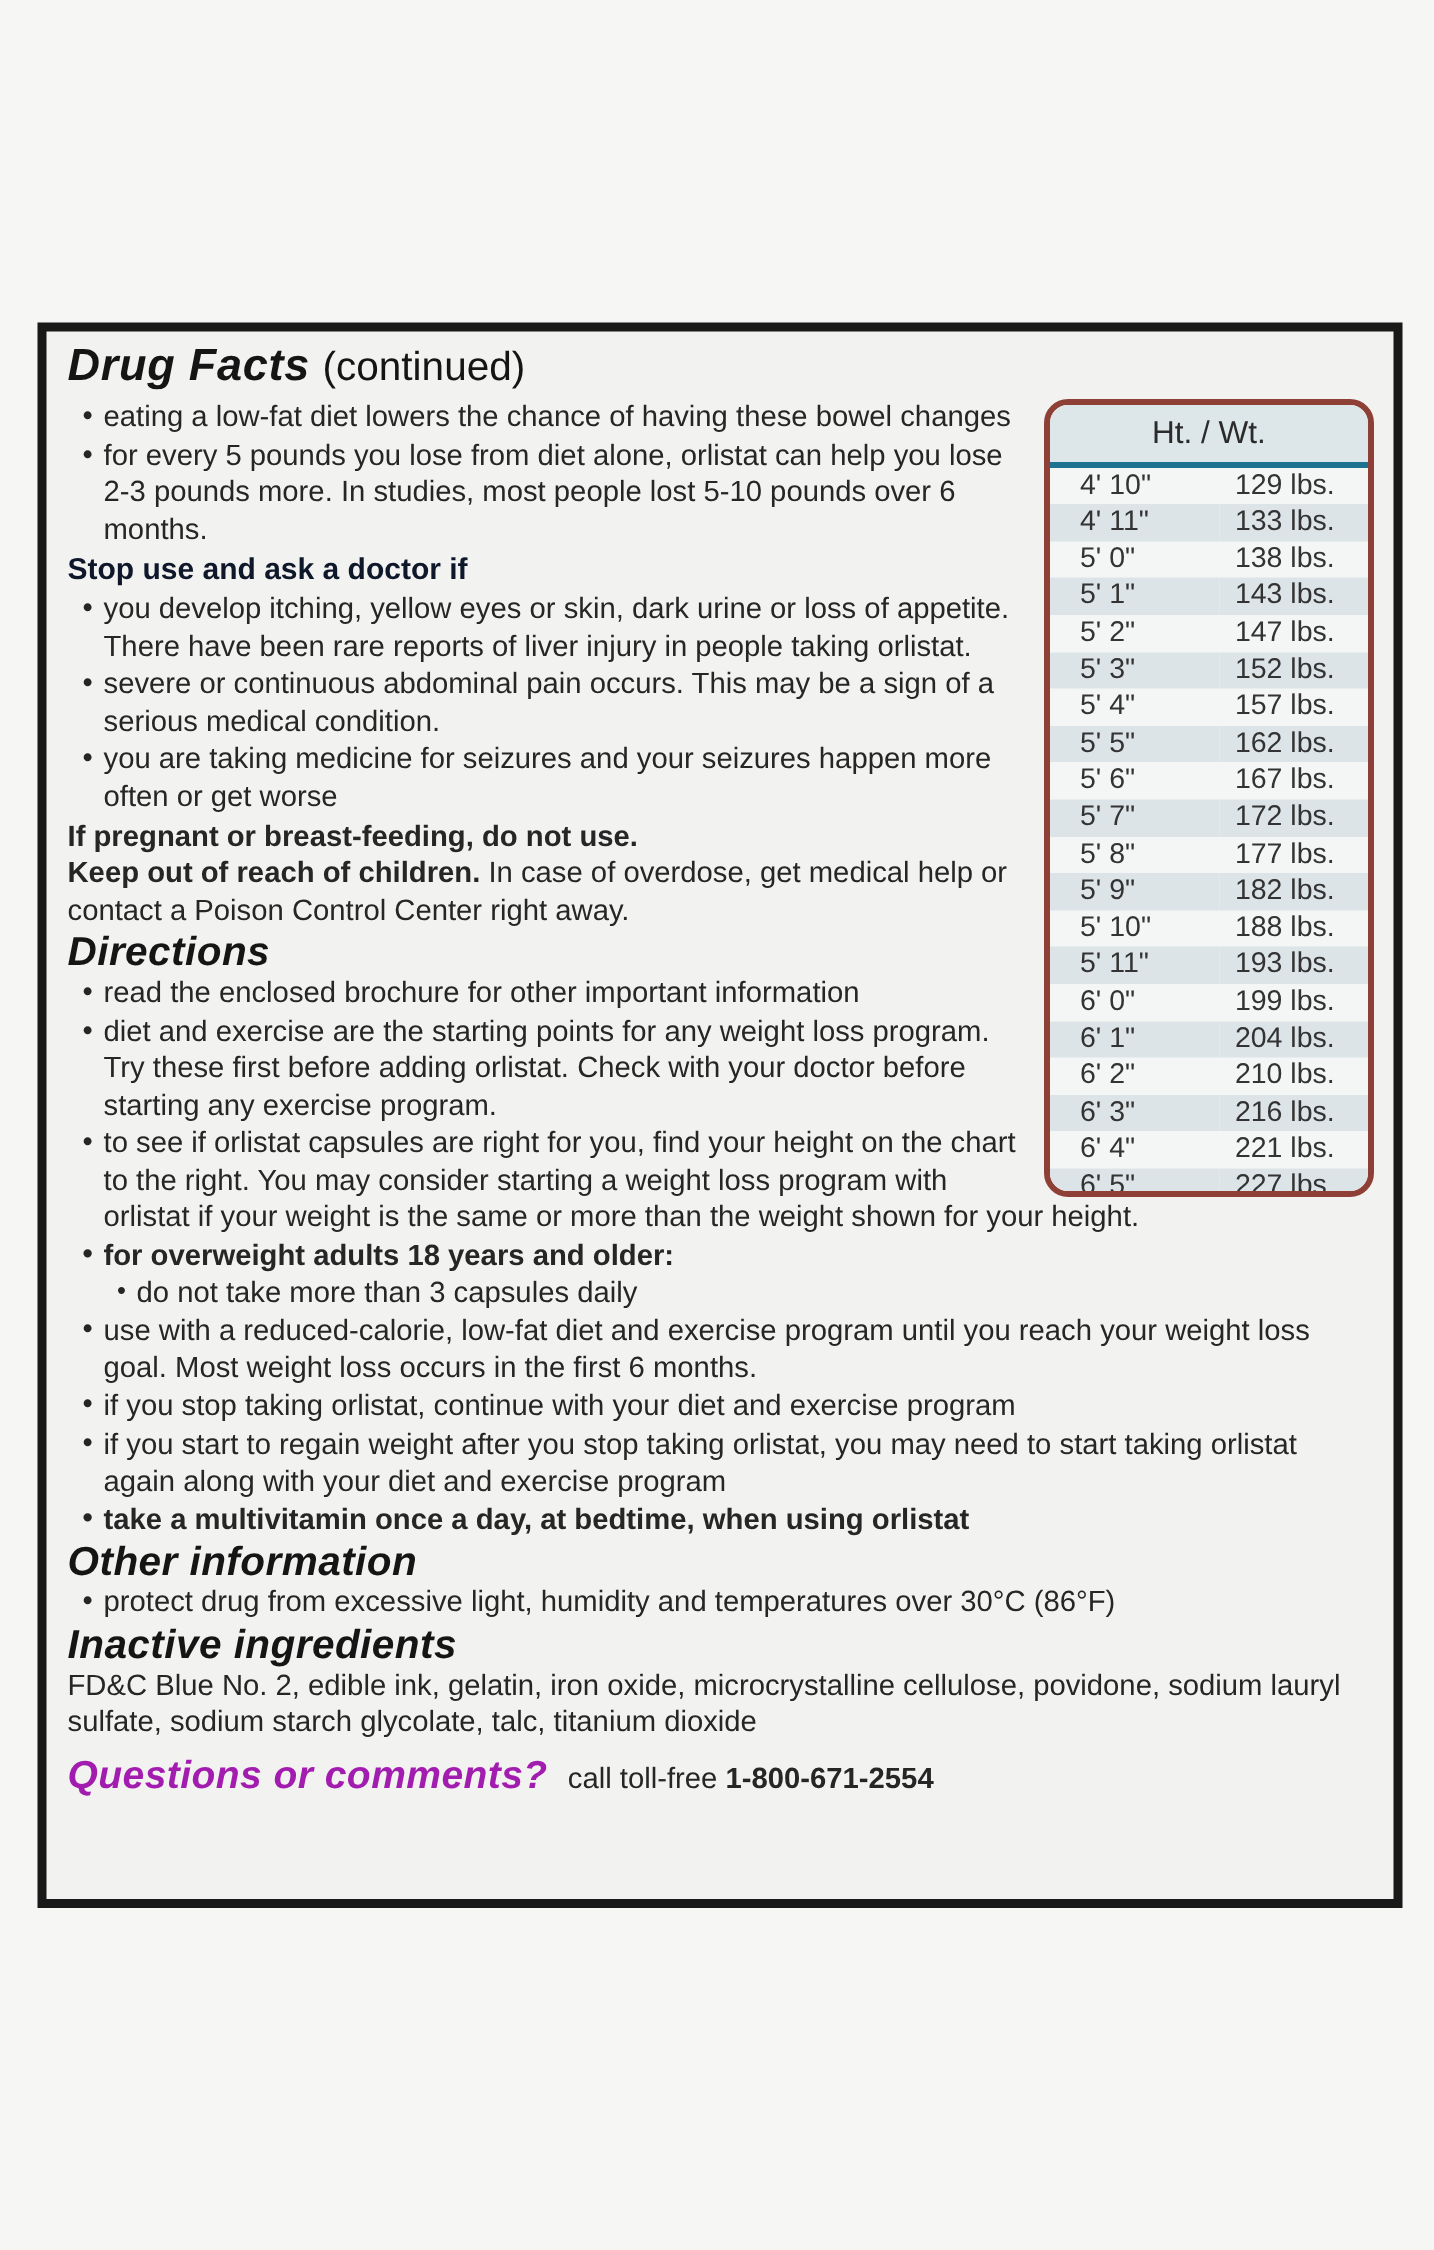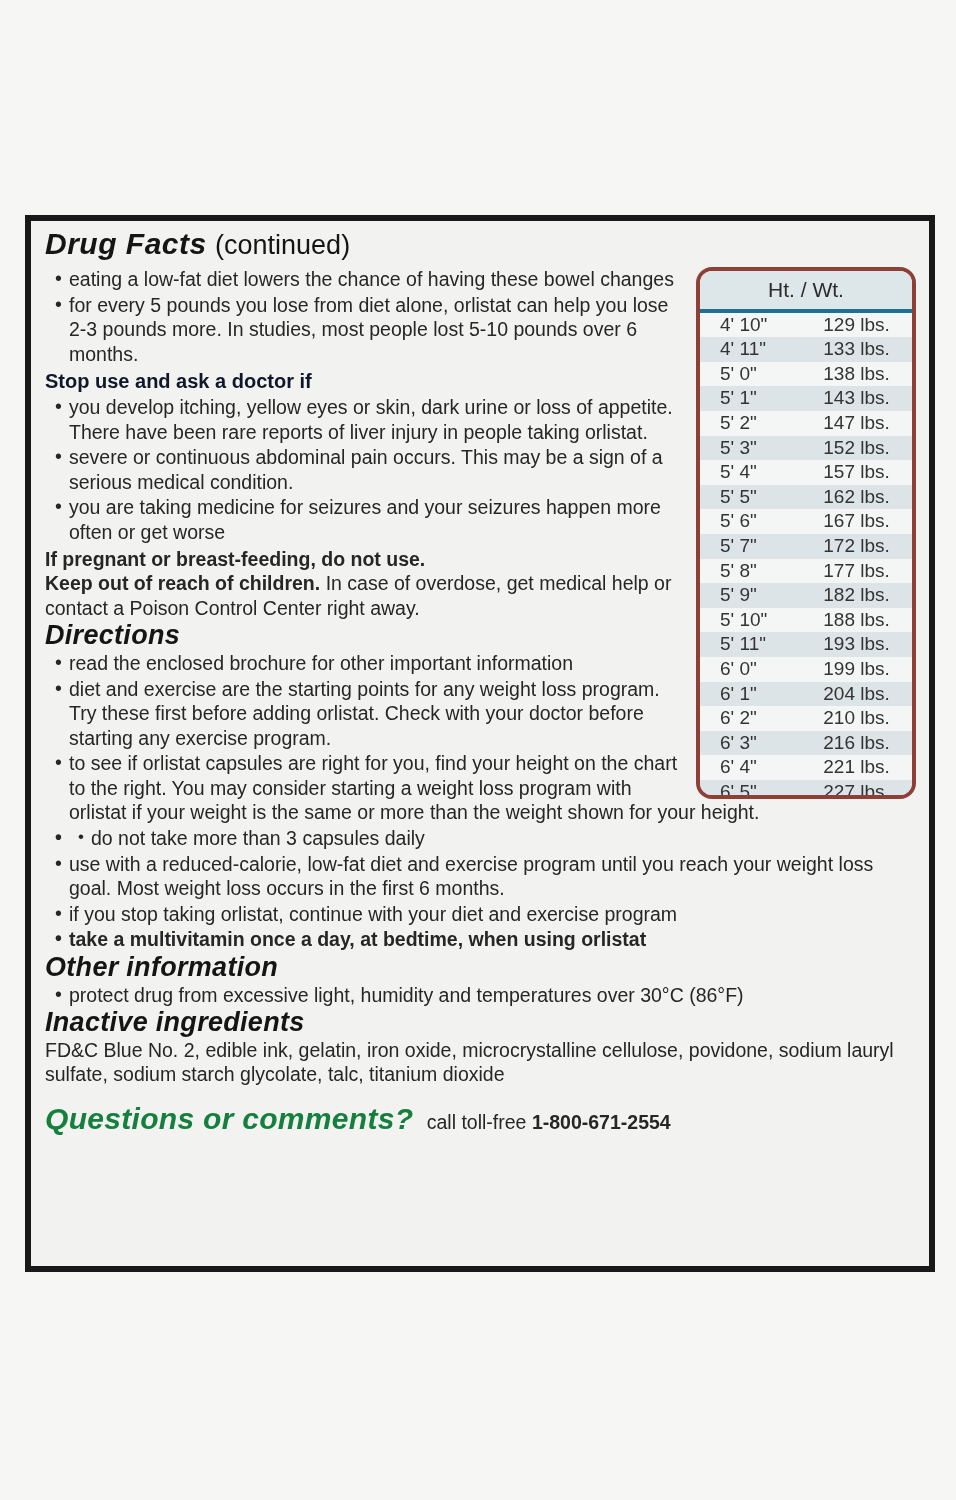--- a/index.html
+++ b/index.html
@@ -102,26 +102,26 @@
   h2.subhead {
     font-size: 20px; font-weight: bold;
     margin: 1px 0 1px 0; color: #0f172a;
   }
   h2.section-title {
     font-size: 27px; font-style: italic; font-weight: bold;
     margin: 1px 0 3px 0; color: #151515;
     letter-spacing: 0.3px;
   }
   p.bold-line { margin: 0; font-weight: bold; }
-  p.plain { margin: 0 0 18px 0; }
+  p.plain { margin: 0 0 8px 0; }
   p.keep { margin: 0 0 2px 0; }
   p.questions { margin: 2px 0 2px 0; }
   p.questions .q {
-    font-size: 30px; font-style: italic; font-weight: bold;
-    letter-spacing: 0.3px; margin-right: 8px; color: #15803d;
+    font-size: 26px; font-style: italic; font-weight: bold;
+    letter-spacing: 0.3px; margin-right: 8px; color: #a21caf;
   }
   p.questions b { font-weight: bold; }
 </style>
 </head>
 <body>
 
 <div class="page">
   <section class="panel">
 
     <h1 class="title">
@@ -239,26 +239,28 @@
       <p class="bold-line">If pregnant or breast-feeding, do not use.</p>
       <p class="keep"><b>Keep out of reach of children.</b> <span>In case of overdose, get medical help or contact a Poison Control Center right away.</span></p>
 
       <hr class="rule rule-thick">
       <h2 class="section-title">Directions</h2>
       <ul class="bullets">
         <li>read the enclosed brochure for other important information</li>
         <li>diet and exercise are the starting points for any weight loss program. Try these first before adding orlistat. Check with your doctor before starting any exercise program.</li>
         <li>to see if orlistat capsules are right for you, find your height on the chart to the right. You may consider starting a weight loss program with orlistat if your weight is the same or more than the weight shown for your height.</li>
         <li class="bold">
+          <span>for overweight adults 18 years and older:</span>
           <ul class="sub">
             <li>do not take more than 3 capsules daily</li>
           </ul>
         </li>
         <li>use with a reduced-calorie, low-fat diet and exercise program until you reach your weight loss goal. Most weight loss occurs in the first 6 months.</li>
         <li>if you stop taking orlistat, continue with your diet and exercise program</li>
+        <li>if you start to regain weight after you stop taking orlistat, you may need to start taking orlistat again along with your diet and exercise program</li>
         <li class="bold">take a multivitamin once a day, at bedtime, when using orlistat</li>
       </ul>
 
       <hr class="rule rule-thick">
       <h2 class="section-title">Other information</h2>
       <ul class="bullets">
         <li>protect drug from excessive light, humidity and temperatures over 30°C (86°F)</li>
       </ul>
 
       <hr class="rule rule-thick">

